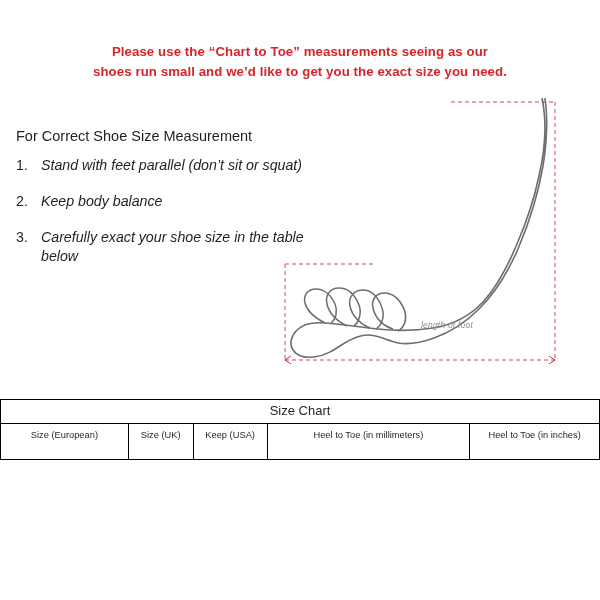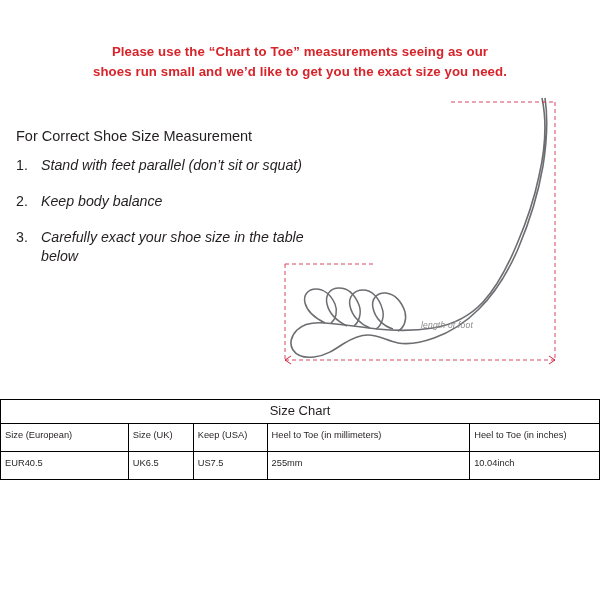--- a/index.html
+++ b/index.html
@@ -94,22 +94,22 @@
   .chart {
     position: absolute;
     left: 0;
     top: 399px;
     width: 600px;
     border-collapse: collapse;
     font-size: 9.3px;
   }
   .chart td, .chart th {
     border: 1px solid #000000;
-    padding: 3px 4px 8px 4px;
-    text-align: left;
+    padding: 3px 4px 16px 4px;
+    text-align: center;
     font-weight: normal;
     vertical-align: middle;
     height: 16px;
     line-height: 12px;
   }
   .chart .title-cell {
     text-align: center;
     font-size: 13px;
     padding: 3px 0 4px 0;
   }
@@ -206,23 +206,16 @@
       <tr>
         <td class="title-cell" colspan="5">Size Chart</td>
       </tr>
       <tr>
         <th>Size (European)</th>
         <th>Size (UK)</th>
         <th>Keep (USA)</th>
         <th>Heel to Toe (in millimeters)</th>
         <th>Heel to Toe (in inches)</th>
       </tr>
-      <tr>
-        <td>EUR40.5</td>
-        <td>UK6.5</td>
-        <td>US7.5</td>
-        <td>255mm</td>
-        <td>10.04inch</td>
-      </tr>
     </tbody>
   </table>
 
 </div>
 
 </body></html>

